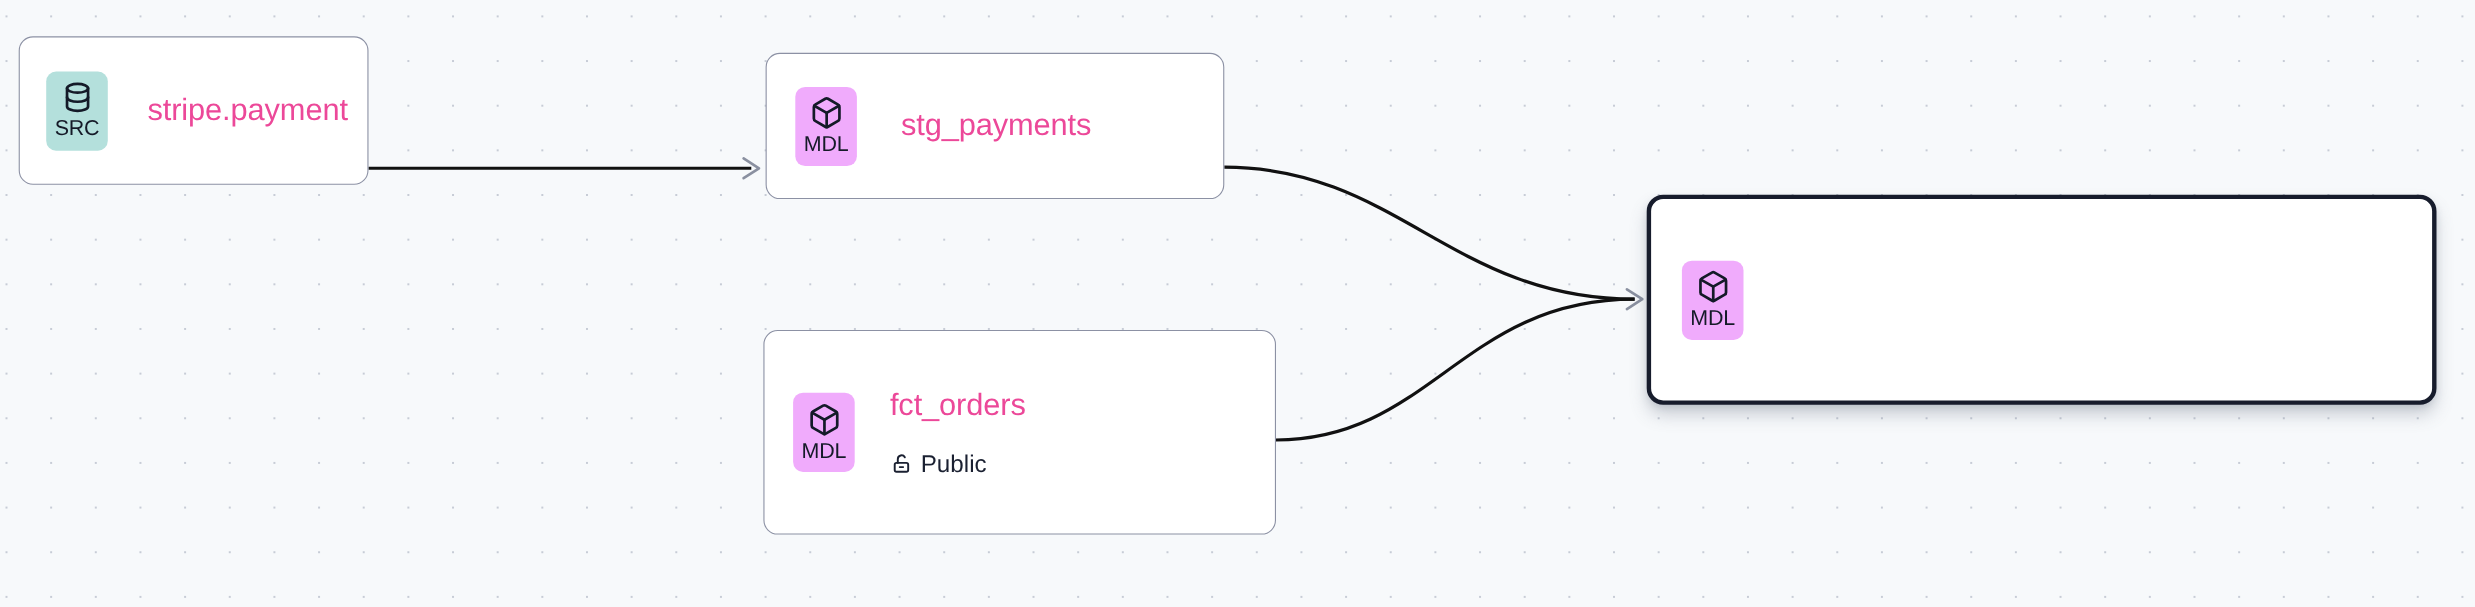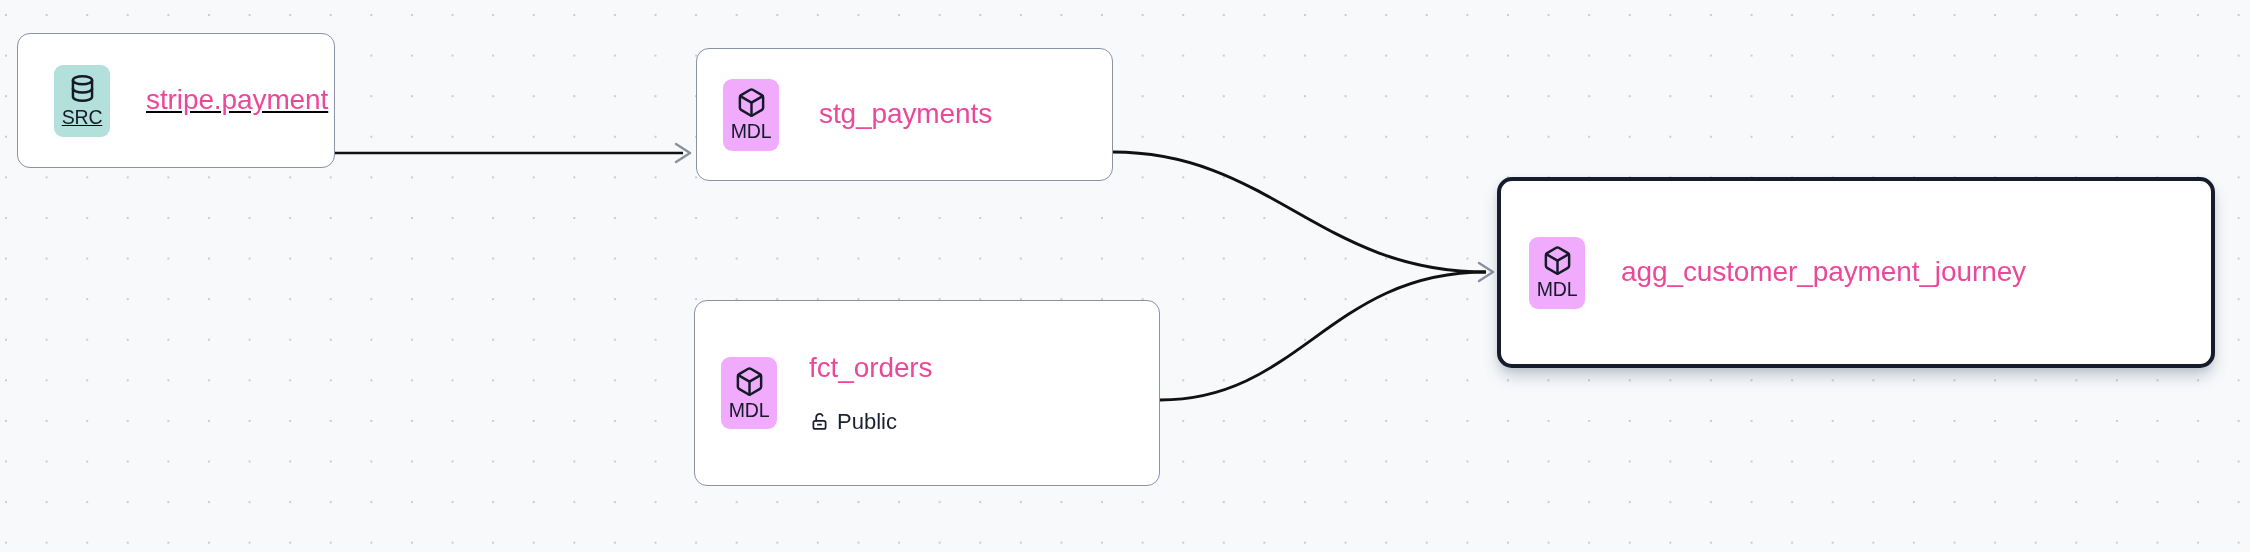--- a/index.html
+++ b/index.html
@@ -92,22 +92,21 @@
     font-size: 22px;
     line-height: 1.1;
     color: #1a2031;
     white-space: nowrap;
   }
   .node-sub svg { display: block; flex: 0 0 auto; }
 
   
   #node-stripe-payment {
     left: 17px;  top: 33px;  width: 318px;  height: 135px;
-    padding-left: 36px;
-    text-decoration: underline;
+    padding-left: 24px;
   }
   #node-stripe-payment .node-body { margin-left: 36px; }
 
   #node-stg-payments {
     left: 696px; top: 48px;  width: 417px;  height: 133px;
     padding-left: 26px;
   }
   #node-stg-payments .node-body { margin-left: 40px; }
 
   #node-fct-orders {
@@ -197,18 +196,15 @@
 
   <div class="node selected" id="node-agg-customer-payment-journey">
     <div class="badge mdl">
       <svg width="31" height="31" viewBox="0 0 24 24" fill="none" stroke="#141a28" stroke-width="1.9" stroke-linecap="round" stroke-linejoin="round">
         <path d="M21 16.1 V7.9 a1.9 1.9 0 0 0 -0.95 -1.64 l-7.1 -4.1 a1.9 1.9 0 0 0 -1.9 0 l-7.1 4.1 A1.9 1.9 0 0 0 3 7.9 v8.2 a1.9 1.9 0 0 0 0.95 1.64 l7.1 4.1 a1.9 1.9 0 0 0 1.9 0 l7.1 -4.1 A1.9 1.9 0 0 0 21 16.1 z"></path>
         <path d="M3.3 7.1 L12 12.1 l8.7 -5"></path>
         <path d="M12 22.2 V12.1"></path>
       </svg>
       <span class="badge-text">MDL</span>
     </div>
-    <div class="node-body">
-      <div class="node-title">agg_customer_payment_journey</div>
-    </div>
   </div>
 
 </div>
 
 </body></html>

